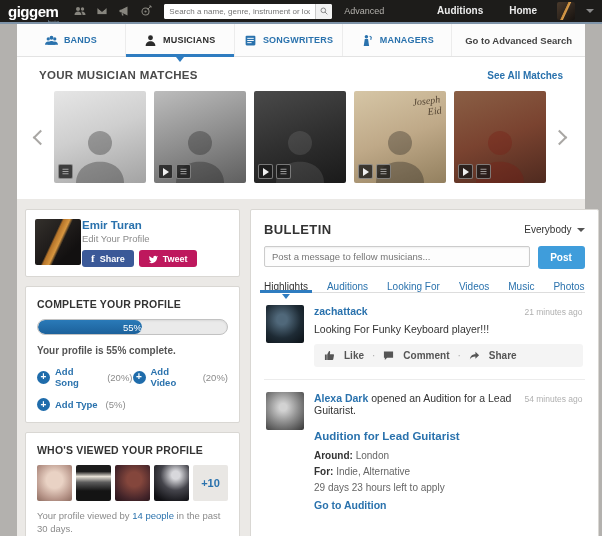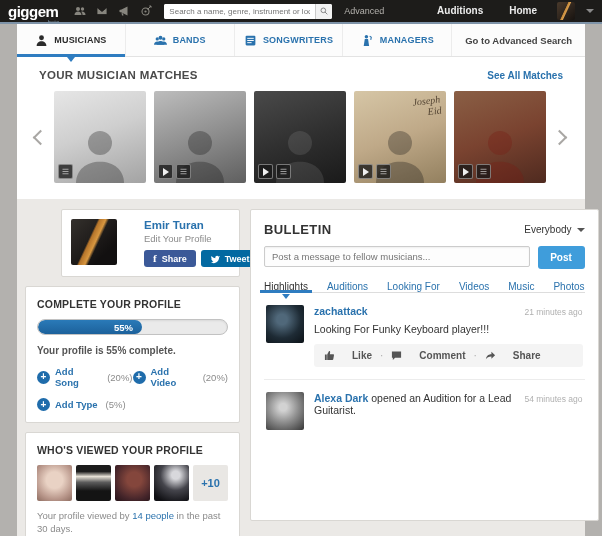--- a/index.html
+++ b/index.html
@@ -69,42 +69,42 @@
            display:flex; align-items:center; justify-content:center; }
   .play-glyph { width:0; height:0; border-left:6px solid #efefef; border-top:4px solid transparent; border-bottom:4px solid transparent; margin-left:1px; }
   .badge svg { width:9px; height:9px; stroke:#efefef; stroke-width:1.6; fill:none; }
 
   
   .gray-area { display:flex; gap:10px; padding:10px 8px 14px; align-items:flex-start; min-height:334px; }
   .card { background:#fff; border:1px solid #d9d7d3; border-radius:2px; }
   .left-col { width:215px; flex:none; display:flex; flex-direction:column; gap:9px; }
 
   
-  .profile-card { padding:9px; display:flex; gap:27px;margin-left:36px; }
+  .profile-card { padding:9px; display:flex; gap:1px; }
   .profile-avatar { width:46px; height:46px; border-radius:2px; flex:none; cursor:pointer;
       background: linear-gradient(115deg, transparent 40%, #b5742a 43%, #d89740 52%, transparent 57%),
                   linear-gradient(135deg,#34302c,#121010 75%); }
   .profile-name { font-size:11.5px; font-weight:bold; color:#2a72ad; display:block; }
   .profile-edit { font-size:9.5px; color:#8b8b8b; display:block; margin:2px 0 6px; }
   .social-row { display:flex; gap:5px; }
   .btn-share, .btn-tweet { display:flex; align-items:center; gap:5px; border:none; border-radius:3px; color:#fff;
       font-size:9px; font-weight:bold; padding:3px 9px; cursor:pointer; font-family:"Liberation Sans", sans-serif; }
   .btn-share { background:#3b5998; }
-  .btn-tweet { background:#0369a1; }
+  .btn-tweet { background:#be185d; }
   .f-glyph { font-family:"Liberation Serif", serif; font-size:11px; font-weight:bold; line-height:1; }
   .btn-tweet svg { width:10px; height:10px; fill:#fff; }
 
   
   .complete-card { padding:11px; }
   .card-title { font-size:10.5px; font-weight:bold; color:#333; letter-spacing:.2px; }
   .progress-track { margin-top:9px; height:16px; background:#eaeaea; border:1px solid #c2c2c2; border-radius:9px; overflow:hidden;
       box-shadow:inset 0 1px 2px rgba(0,0,0,.08); }
   .progress-fill { height:100%; background:linear-gradient(#2a7ab8,#1c619b); border-radius:9px;
-      display:flex; align-items:center; justify-content:flex-end; padding-right:9px;
-      color:#fff; font-size:9.5px; font-weight:bold; }
+      display:flex; align-items:center; justify-content:flex-end; 
+      color:#fff; font-size:9.5px; font-weight:normal; }
   .profile-status { font-size:10px; font-weight:bold; color:#555; margin:10px 0 10px; }
   .add-actions { display:grid; grid-template-columns:1fr 1fr; row-gap:10px; }
   .add-action { display:flex; align-items:center; gap:5px; cursor:pointer; }
   .plus-circle { width:13px; height:13px; border-radius:50%; background:#1f6cab; color:#fff; flex:none;
       display:flex; align-items:center; justify-content:center; font-size:10px; font-weight:bold; line-height:1; }
   .add-label { font-size:9.5px; font-weight:bold; color:#2a72ad; }
   .add-weight { font-size:9.5px; color:#8b8b8b; margin-left:3px; }
 
   
   .viewed-card { padding:11px; }
@@ -141,21 +141,21 @@
   .feed-item:last-child { border-bottom:none; }
   .feed-avatar { width:38px; height:38px; border-radius:2px; flex:none; cursor:pointer; }
   .fa1 { background:radial-gradient(circle at 42% 38%, #50687a 0 16%, #1e2b35 58%, #0b1116); }
   .fa2 { background:radial-gradient(circle at 45% 40%, #d2d2d2 0 12%, #909090 48%, #3e3e3e 95%); }
   .feed-body { flex:1; min-width:0; }
   .feed-top { display:flex; justify-content:space-between; align-items:baseline; }
   .feed-name { font-size:10.5px; font-weight:bold; color:#2a72ad; }
   .feed-time { font-size:8.5px; color:#b0b0b0; white-space:nowrap; margin-left:8px; }
   .feed-msg { font-size:10.5px; color:#333; margin:6px 0 9px; }
   .action-bar { background:#f4f4f4; border-radius:3px; padding:6px 10px; display:flex; align-items:center; gap:8px; }
-  .fb-action { display:flex; align-items:center; gap:17px; font-size:10px; font-weight:bold; color:#555; cursor:pointer; }
+  .fb-action { display:flex; align-items:center; gap:9px; font-size:10px; font-weight:bold; color:#555; cursor:pointer; }
   .fb-action svg { width:11px; height:11px; fill:#555; }
   .dot-sep { color:#aaa; font-size:10px; }
   .feed2-line { font-size:10.5px; color:#333; }
   .feed2-line .feed-name { cursor:pointer; }
   .audition-row { display:flex; gap:13px; margin-top:10px; }
   .au-tile { width:96px; height:96px; background:#4b4b4b; flex:none; position:relative; cursor:pointer; }
   .au-tile svg { position:absolute; left:24px; top:16px; width:50px; height:40px; }
   .au-text { position:absolute; left:40px; top:52px; color:#fff; font-size:16px; font-weight:bold; }
   .au-details { font-size:10px; color:#666; line-height:1.6; padding-top:1px; }
   .au-title { display:block; font-size:11.5px; font-weight:bold; color:#2a72ad; margin-bottom:3px; }
@@ -203,36 +203,36 @@
   <a class="topnav">Auditions</a>
   <a class="topnav">Home</a>
   <div class="avatar-mini"></div>
   <div class="caret-down"></div>
 </header>
 
 <div class="site">
   <div class="site-white">
 
     <nav class="cat-tabs">
-      <div class="cat-tab active">
-        <svg viewBox="0 0 24 24">
-            <circle cx="12" cy="7" r="4.5"></circle>
-            <path d="M3 22c0-5 4-8.5 9-8.5s9 3.5 9 8.5z"></path>
-          </svg>
-        <span>MUSICIANS</span>
-      </div>
       <div class="cat-tab">
         <svg viewBox="0 0 24 24">
             <circle cx="6" cy="9" r="3"></circle>
             <circle cx="18" cy="9" r="3"></circle>
             <circle cx="12" cy="7" r="3.6"></circle>
             <path d="M0 20c0-3.5 2.5-6 6-6 1.4 0 2.6.4 3.6 1.1C10.5 13.8 11.2 13 12 13s1.5.8 2.4 2.1c1-.7 2.2-1.1 3.6-1.1 3.5 0 6 2.5 6 6z"></path>
             <path d="M5 20c0-4 3-7 7-7s7 3 7 7z"></path>
           </svg>
         <span>BANDS</span>
+      </div>
+      <div class="cat-tab active">
+        <svg viewBox="0 0 24 24">
+            <circle cx="12" cy="7" r="4.5"></circle>
+            <path d="M3 22c0-5 4-8.5 9-8.5s9 3.5 9 8.5z"></path>
+          </svg>
+        <span>MUSICIANS</span>
       </div>
       <div class="cat-tab">
         <svg viewBox="0 0 24 24">
             <rect x="3" y="3" width="18" height="18" rx="2"></rect>
             <path d="M6 8h12M6 12h12M6 16h8" stroke="#fff" stroke-width="1.8"></path>
           </svg>
         <span>SONGWRITERS</span>
       </div>
       <div class="cat-tab">
         <svg viewBox="0 0 24 24">
@@ -461,19 +461,26 @@
       </div>
 
       <div class="feed-item">
         <div class="feed-avatar fa2"></div>
         <div class="feed-body">
           <div class="feed-top">
             <div class="feed2-line"><a class="feed-name">Alexa Dark</a><span> opened an Audition for a Lead Guitarist.</span></div>
             <span class="feed-time">54 minutes ago</span>
           </div>
           <div class="audition-row">
+            <div class="au-details">
+              <a class="au-title">Audition for Lead Guitarist</a>
+              <div class="au-line"><b>Around:</b><span> London</span></div>
+              <div class="au-line"><b>For:</b><span> Indie, Alternative</span></div>
+              <div class="au-line">29 days 23 hours left to apply</div>
+              <a class="au-go">Go to Audition</a>
+            </div>
           </div>
         </div>
       </div>
 
     </main>
   </div>
 </div>
 
 </body></html>

